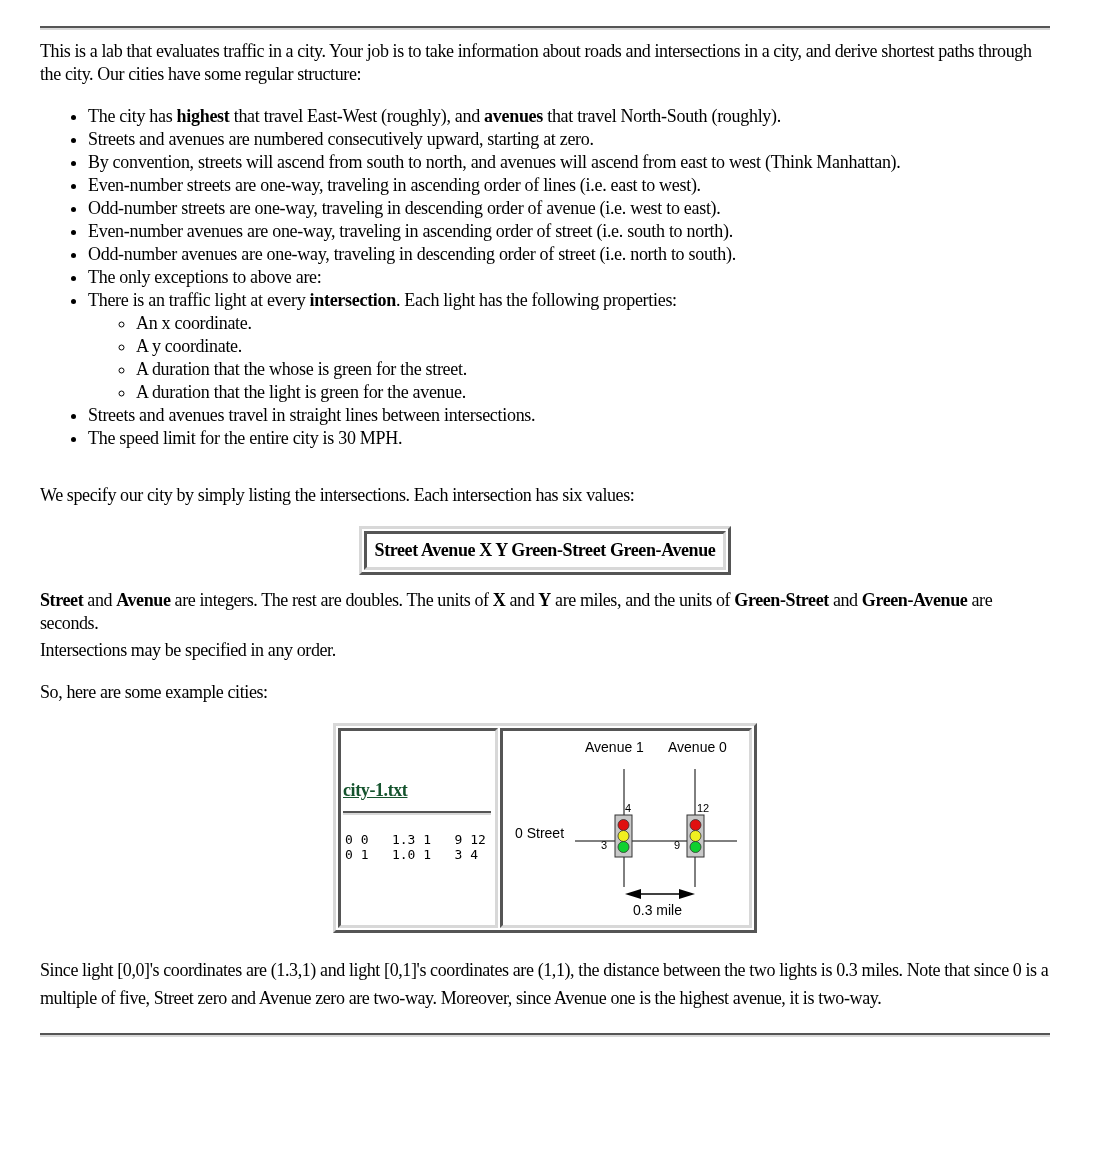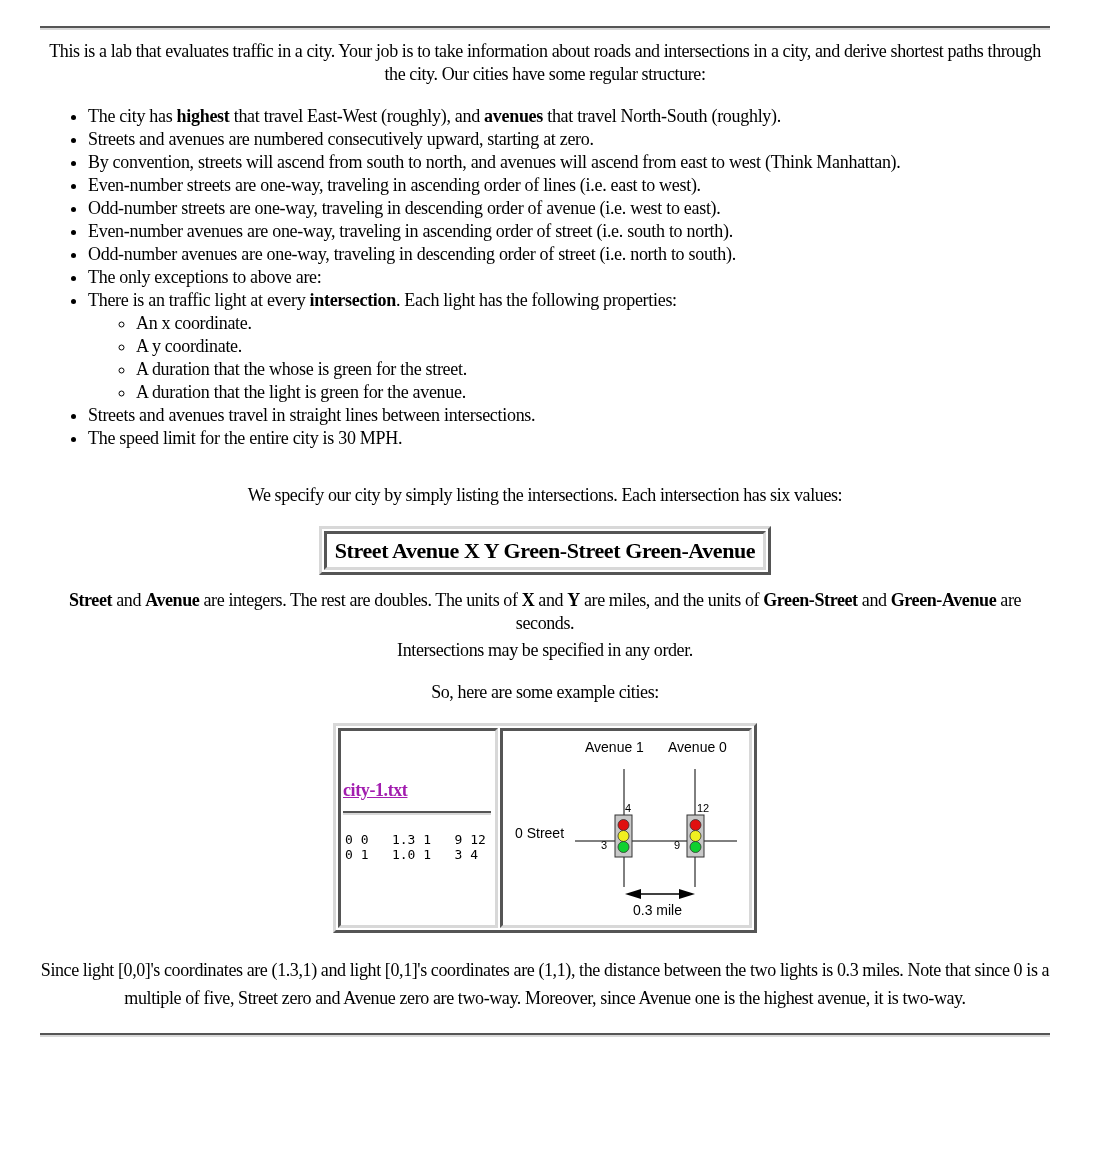--- a/index.html
+++ b/index.html
@@ -6,52 +6,52 @@
   body {
     width: 1112px; height: 1158px; position: relative; overflow: hidden;
     font-family: "Liberation Serif", "DejaVu Serif", serif;
     font-size: 18px; color: #000; line-height: 23px;
   }
   .page { position: absolute; left: 40px; top: 26px; width: 1010px; }
   .rule {
     height: 0; border-top: 2px solid #555; border-bottom: 2px solid #d8d8d8;
     margin: 0; width: 1010px;
   }
-  p { margin: 0; letter-spacing: -0.4px; text-align: center; }
+  p { margin: 0; letter-spacing: -0.4px; }
   .intro { margin-top: 10px; }
   ul.main { margin: 19px 0 0 0; padding-left: 48px; list-style: disc; }
   ul.main > li { margin: 0; line-height: 23px; letter-spacing: -0.3px; }
   ul.sub { margin: 0; padding-left: 48px; list-style: circle; }
   ul.sub > li { line-height: 23px; }
   .spec-para { margin-top: 34px; }
   .spec-box-wrap { text-align: center; margin-top: 19px; }
   .spec-box {
     display: inline-block; border: 3px solid; border-color: #d8d8d8 #555 #555 #d8d8d8;
     padding: 2px;
   }
   .spec-box-inner {
     border: 3px solid; border-color: #555 #d8d8d8 #d8d8d8 #555;
-    padding: 5px 8px; font-weight: bold; font-size: 22px; letter-spacing: -0.4px;
+    padding: 5px 8px; font-weight: bold; font-size: 18px; letter-spacing: -0.4px;
   }
   .p-units { margin-top: 14px; }
   .p-order { margin-top: 4px; }
   .p-examples { margin-top: 19px; }
   .example-wrap { text-align: center; margin-top: 19px; }
   .example-table {
     display: inline-flex; border: 3px solid; border-color: #d8d8d8 #555 #555 #d8d8d8;
     padding: 2px; gap: 2px; background: #fff;
   }
   .cell {
     border: 3px solid; border-color: #555 #d8d8d8 #d8d8d8 #555; background: #fff;
     position: relative;
   }
   .cell-left { width: 154px; height: 194px; text-align: left; }
   .cell-right { width: 246px; height: 194px; }
   .city-link {
-    position: absolute; left: 2px; top: 48px; color: #a21caf; font-weight: bold;
+    position: absolute; left: 2px; top: 48px; color: #14532d; font-weight: bold;
     text-decoration: underline; font-size: 18px; letter-spacing: -0.4px;
   }
   .cell-rule {
     position: absolute; left: 2px; top: 80px; width: 148px;
     border-top: 2px solid #555; border-bottom: 2px solid #d8d8d8;
   }
   .data-pre {
     position: absolute; left: 4px; top: 101px; margin: 0;
     font-family: "DejaVu Sans Mono", "Liberation Mono", monospace;
     font-size: 13px; line-height: 15px; white-space: pre; color: #000;

